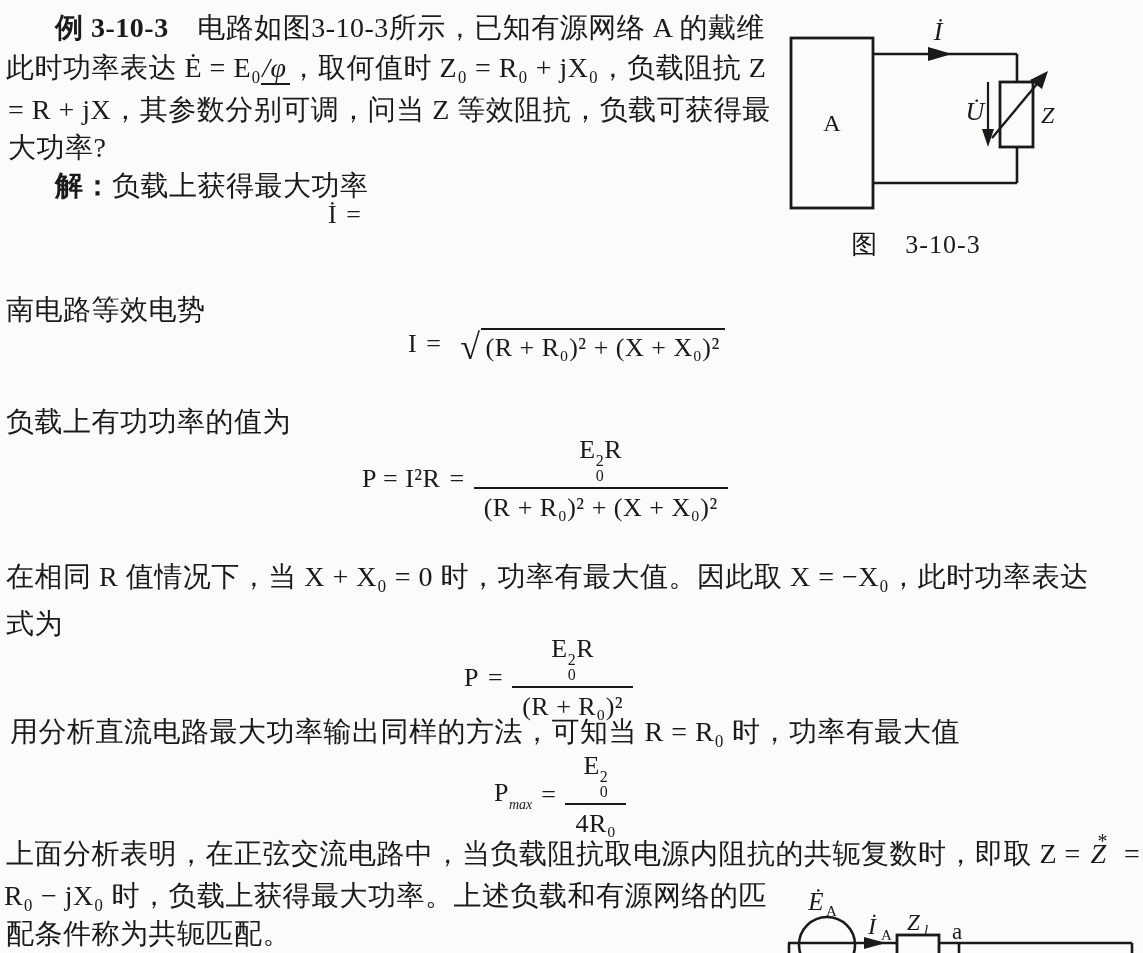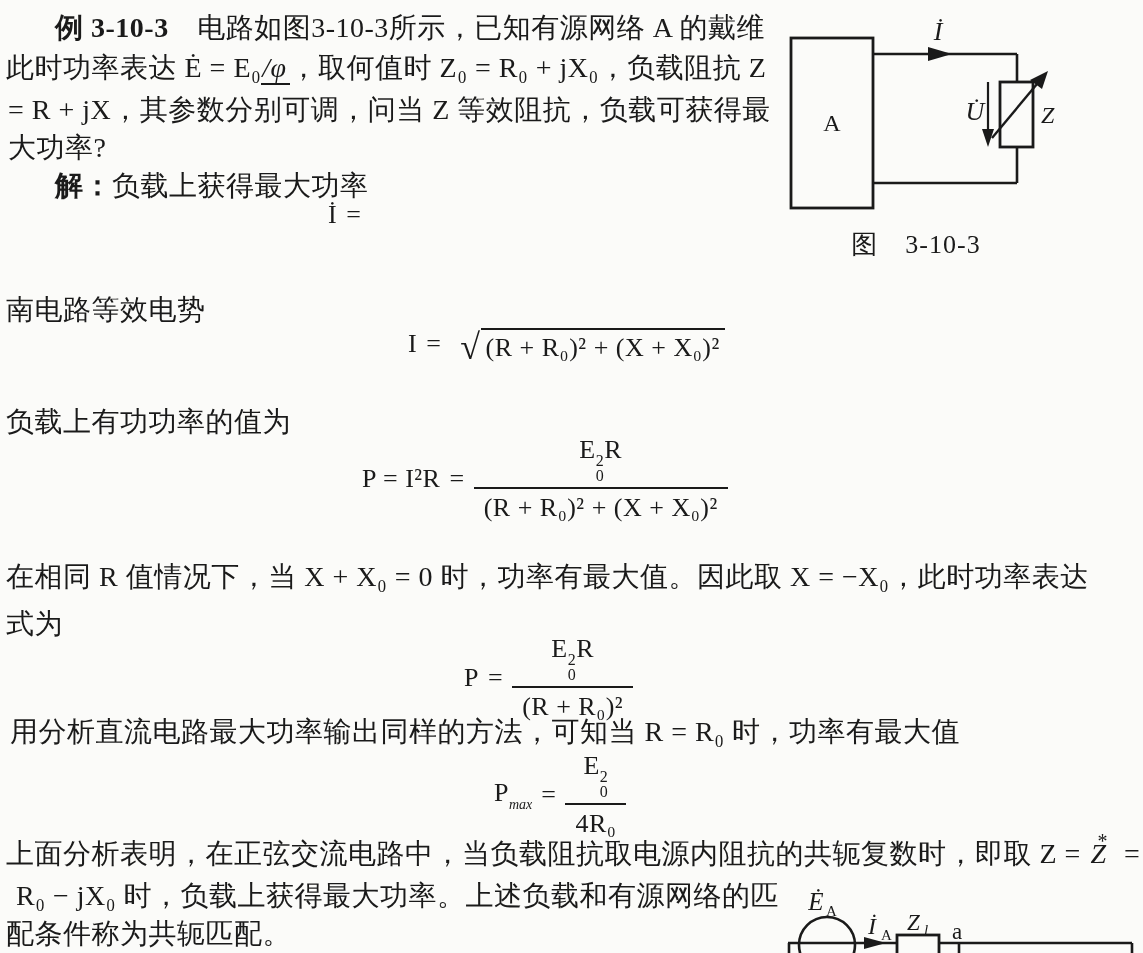--- a/index.html
+++ b/index.html
@@ -155,21 +155,21 @@
             <span>2</span>
             <span>0</span>
           </span></span>
       <span class="den">4R₀</span>
     </span>
   </div>
 
   <div class="t" style="left:6px;top:834px">
     <span>上面分析表明，在正弦交流电路中，当负载阻抗取电源内阻抗的共轭复数时，即取 Z = </span><span class="conj"><span>Z</span><span class="mark">*</span></span><span> =</span>
   </div>
-  <div class="t" style="left:16px;top:876px">
+  <div class="t" style="left:4px;top:876px">
     <span>R₀ − </span><span class="it">j</span><span>X₀ 时，负载上获得最大功率。上述负载和有源网络的匹</span>
   </div>
   <div class="t" style="left:6px;top:914px">
     <span>配条件称为共轭匹配。</span>
   </div>
 
   <div class="fig" style="left:786px;top:14px">
     <svg width="357" height="202" viewBox="0 0 357 202">
       <rect x="5" y="24" width="82" height="170" class="boxw"></rect>
       <line x1="87" y1="40" x2="231" y2="40" class="wire"></line>

